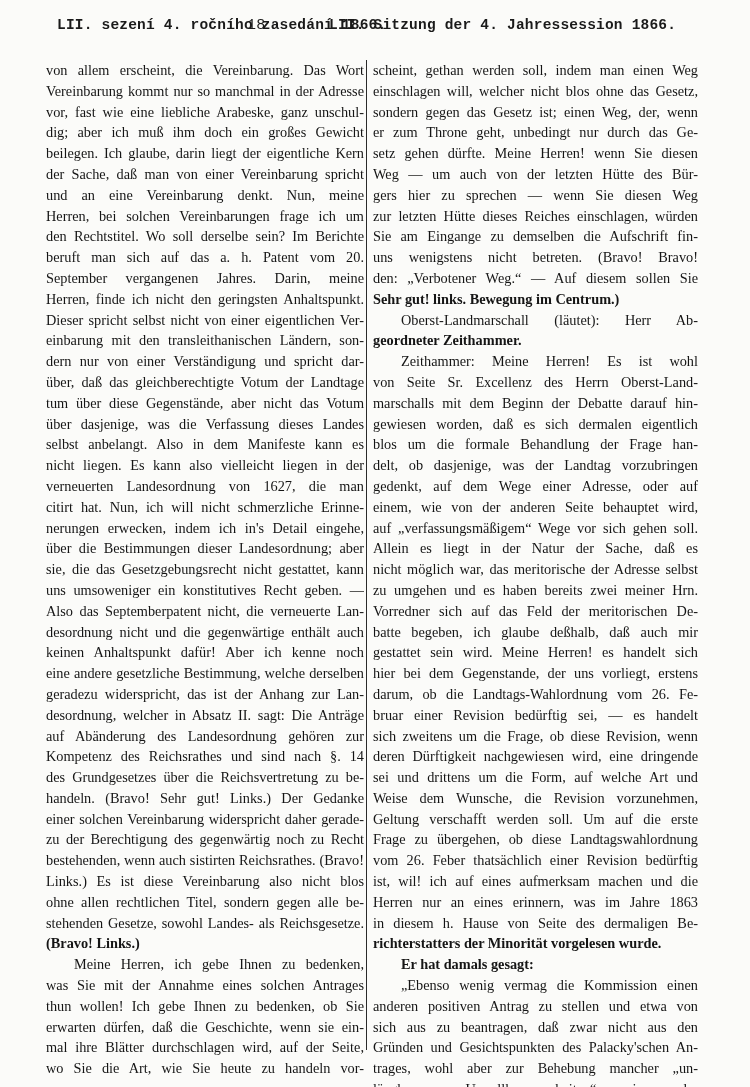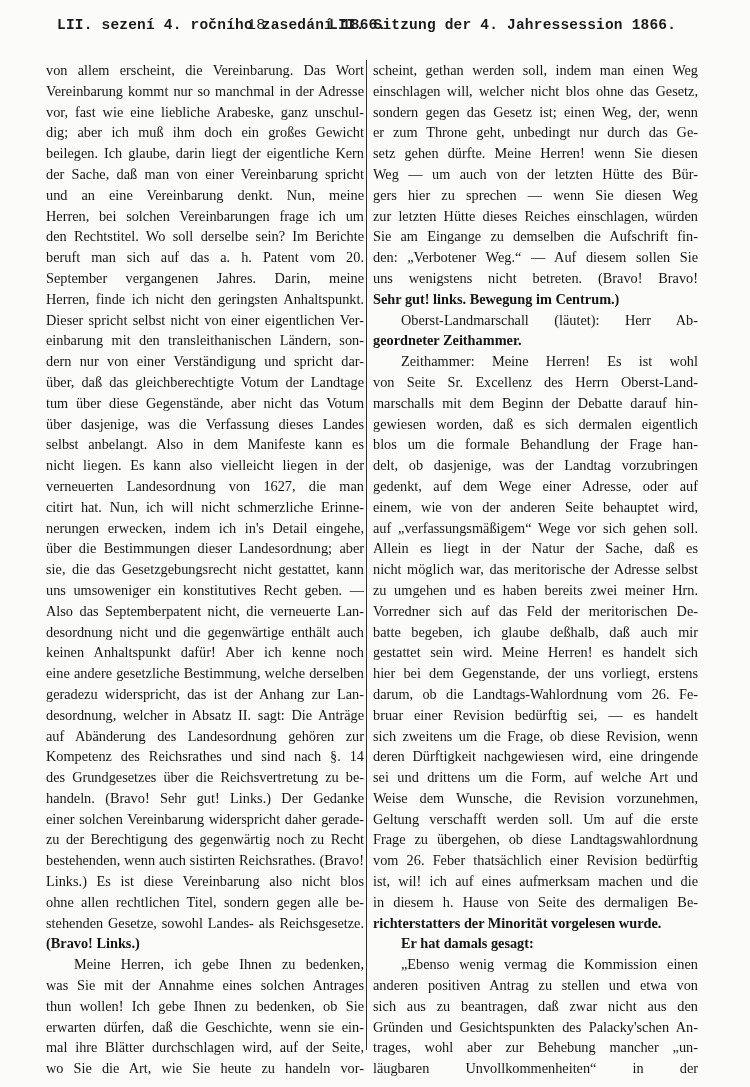--- a/index.html
+++ b/index.html
@@ -103,22 +103,22 @@
     <div class="col right" id="col-right">
         <span class="line">scheint, gethan werden soll, indem man einen Weg</span>
         <span class="line">einschlagen will, welcher nicht blos ohne das Gesetz,</span>
         <span class="line">sondern gegen das Gesetz ist; einen Weg, der, wenn</span>
         <span class="line">er zum Throne geht, unbedingt nur durch das Ge-</span>
         <span class="line">setz gehen dürfte. Meine Herren! wenn Sie diesen</span>
         <span class="line">Weg — um auch von der letzten Hütte des Bür-</span>
         <span class="line">gers hier zu sprechen — wenn Sie diesen Weg</span>
         <span class="line">zur letzten Hütte dieses Reiches einschlagen, würden</span>
         <span class="line">Sie am Eingange zu demselben die Aufschrift fin-</span>
+        <span class="line">uns wenigstens nicht betreten. (Bravo! Bravo!</span>
         <span class="line">den: „Verbotener Weg.“ — Auf diesem sollen Sie</span>
-        <span class="line">uns wenigstens nicht betreten. (Bravo! Bravo!</span>
         <span class="line last">Sehr gut! links. Bewegung im Centrum.)</span>
         <span class="line indent">Oberst-Landmarschall (läutet): Herr Ab-</span>
         <span class="line last">geordneter Zeithammer.</span>
         <span class="line indent">Zeithammer: Meine Herren! Es ist wohl</span>
         <span class="line">von Seite Sr. Excellenz des Herrn Oberst-Land-</span>
         <span class="line">marschalls mit dem Beginn der Debatte darauf hin-</span>
         <span class="line">gewiesen worden, daß es sich dermalen eigentlich</span>
         <span class="line">blos um die formale Behandlung der Frage han-</span>
         <span class="line">delt, ob dasjenige, was der Landtag vorzubringen</span>
         <span class="line">gedenkt, auf dem Wege einer Adresse, oder auf</span>
@@ -134,20 +134,21 @@
         <span class="line">darum, ob die Landtags-Wahlordnung vom 26. Fe-</span>
         <span class="line">bruar einer Revision bedürftig sei, — es handelt</span>
         <span class="line">sich zweitens um die Frage, ob diese Revision, wenn</span>
         <span class="line">deren Dürftigkeit nachgewiesen wird, eine dringende</span>
         <span class="line">sei und drittens um die Form, auf welche Art und</span>
         <span class="line">Weise dem Wunsche, die Revision vorzunehmen,</span>
         <span class="line">Geltung verschafft werden soll. Um auf die erste</span>
         <span class="line">Frage zu übergehen, ob diese Landtagswahlordnung</span>
         <span class="line">vom 26. Feber thatsächlich einer Revision bedürftig</span>
         <span class="line">ist, wil! ich auf eines aufmerksam machen und die</span>
+        <span class="line">Herren nur an eines erinnern, was im Jahre 1863</span>
         <span class="line">in diesem h. Hause von Seite des dermaligen Be-</span>
         <span class="line last">richterstatters der Minorität vorgelesen wurde.</span>
         <span class="line last indent">Er hat damals gesagt:</span>
         <span class="line indent">„Ebenso wenig vermag die Kommission einen</span>
         <span class="line">anderen positiven Antrag zu stellen und etwa von</span>
         <span class="line">sich aus zu beantragen, daß zwar nicht aus den</span>
         <span class="line">Gründen und Gesichtspunkten des Palacky'schen An-</span>
         <span class="line">trages, wohl aber zur Behebung mancher „un-</span>
         <span class="line">läugbaren Unvollkommenheiten“ in der</span>
       </div>

